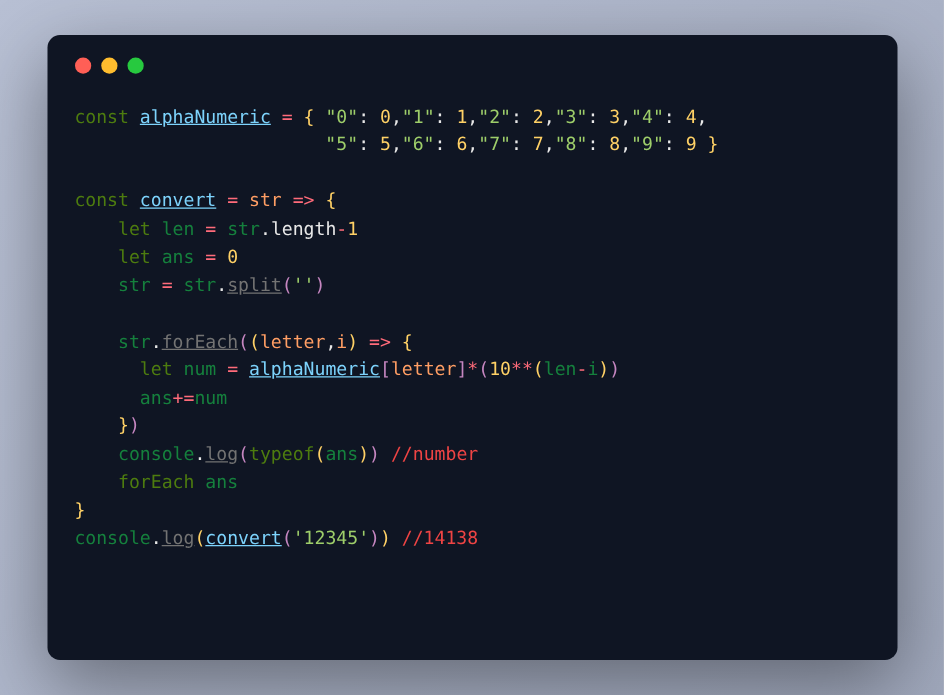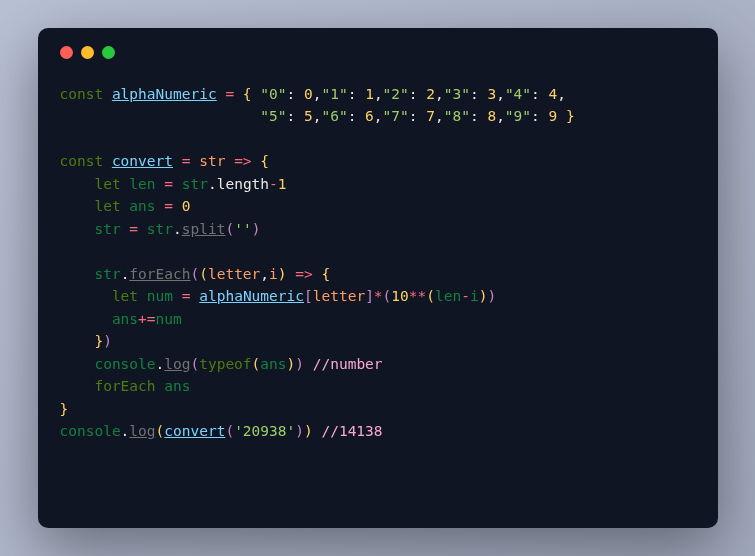--- a/index.html
+++ b/index.html
@@ -41,21 +41,21 @@
     font-weight: 500;
   }
   .kw { color: #4d7c0f; }
   .fn { color: #7dd3fc; text-decoration: underline; }
   .var { color: #15803d; }
   .prop { color: #e8e8e8; }
   .str { color: #9ece6a; }
   .num { color: #ffd166; }
   .op { color: #ff6b7a; }
   .punc { color: #e8e8e8; }
-  .comment { color: #f9a8d4; text-align: center; }
+  .comment { color: #ef4444; text-align: center; }
   .brace { color: #ffd166; }
   .paren { color: #ffd166; }
   .paren2 { color: #c586c0; }
   .bracket { color: #c586c0; }
   .method { color: #737373; text-decoration: underline; }
   .param { color: #ff9e64; }
 </style>
 </head>
 <body>
 
@@ -73,14 +73,14 @@
     <span class="kw">let</span> <span class="var">ans</span> <span class="op">=</span> <span class="num">0</span>
     <span class="var">str</span> <span class="op">=</span> <span class="var">str</span><span class="punc">.</span><span class="method">split</span><span class="paren2">(</span><span class="str">''</span><span class="paren2">)</span>
 
     <span class="var">str</span><span class="punc">.</span><span class="method">forEach</span><span class="paren2">(</span><span class="paren">(</span><span class="param">letter</span><span class="punc">,</span><span class="param">i</span><span class="paren">)</span> <span class="op">=&gt;</span> <span class="brace">{</span>
       <span class="kw">let</span> <span class="var">num</span> <span class="op">=</span> <span class="fn">alphaNumeric</span><span class="bracket">[</span><span class="param">letter</span><span class="bracket">]</span><span class="op">*</span><span class="paren2">(</span><span class="num">10</span><span class="op">**</span><span class="paren">(</span><span class="var">len</span><span class="op">-</span><span class="var">i</span><span class="paren">)</span><span class="paren2">)</span>
       <span class="var">ans</span><span class="op">+=</span><span class="var">num</span>
     <span class="brace">}</span><span class="paren2">)</span>
     <span class="var">console</span><span class="punc">.</span><span class="method">log</span><span class="paren2">(</span><span class="kw">typeof</span><span class="paren">(</span><span class="var">ans</span><span class="paren">)</span><span class="paren2">)</span> <span class="comment">//number</span>
     <span class="kw">forEach</span> <span class="var">ans</span>
 <span class="brace">}</span>
-<span class="var">console</span><span class="punc">.</span><span class="method">log</span><span class="paren">(</span><span class="fn">convert</span><span class="paren2">(</span><span class="str">'20938'</span><span class="paren2">)</span><span class="paren">)</span> <span class="comment">//14138</span></div>
+<span class="var">console</span><span class="punc">.</span><span class="method">log</span><span class="paren">(</span><span class="fn">convert</span><span class="paren2">(</span><span class="str">'12345'</span><span class="paren2">)</span><span class="paren">)</span> <span class="comment">//14138</span></div>
 </div>
 
 </body></html>

